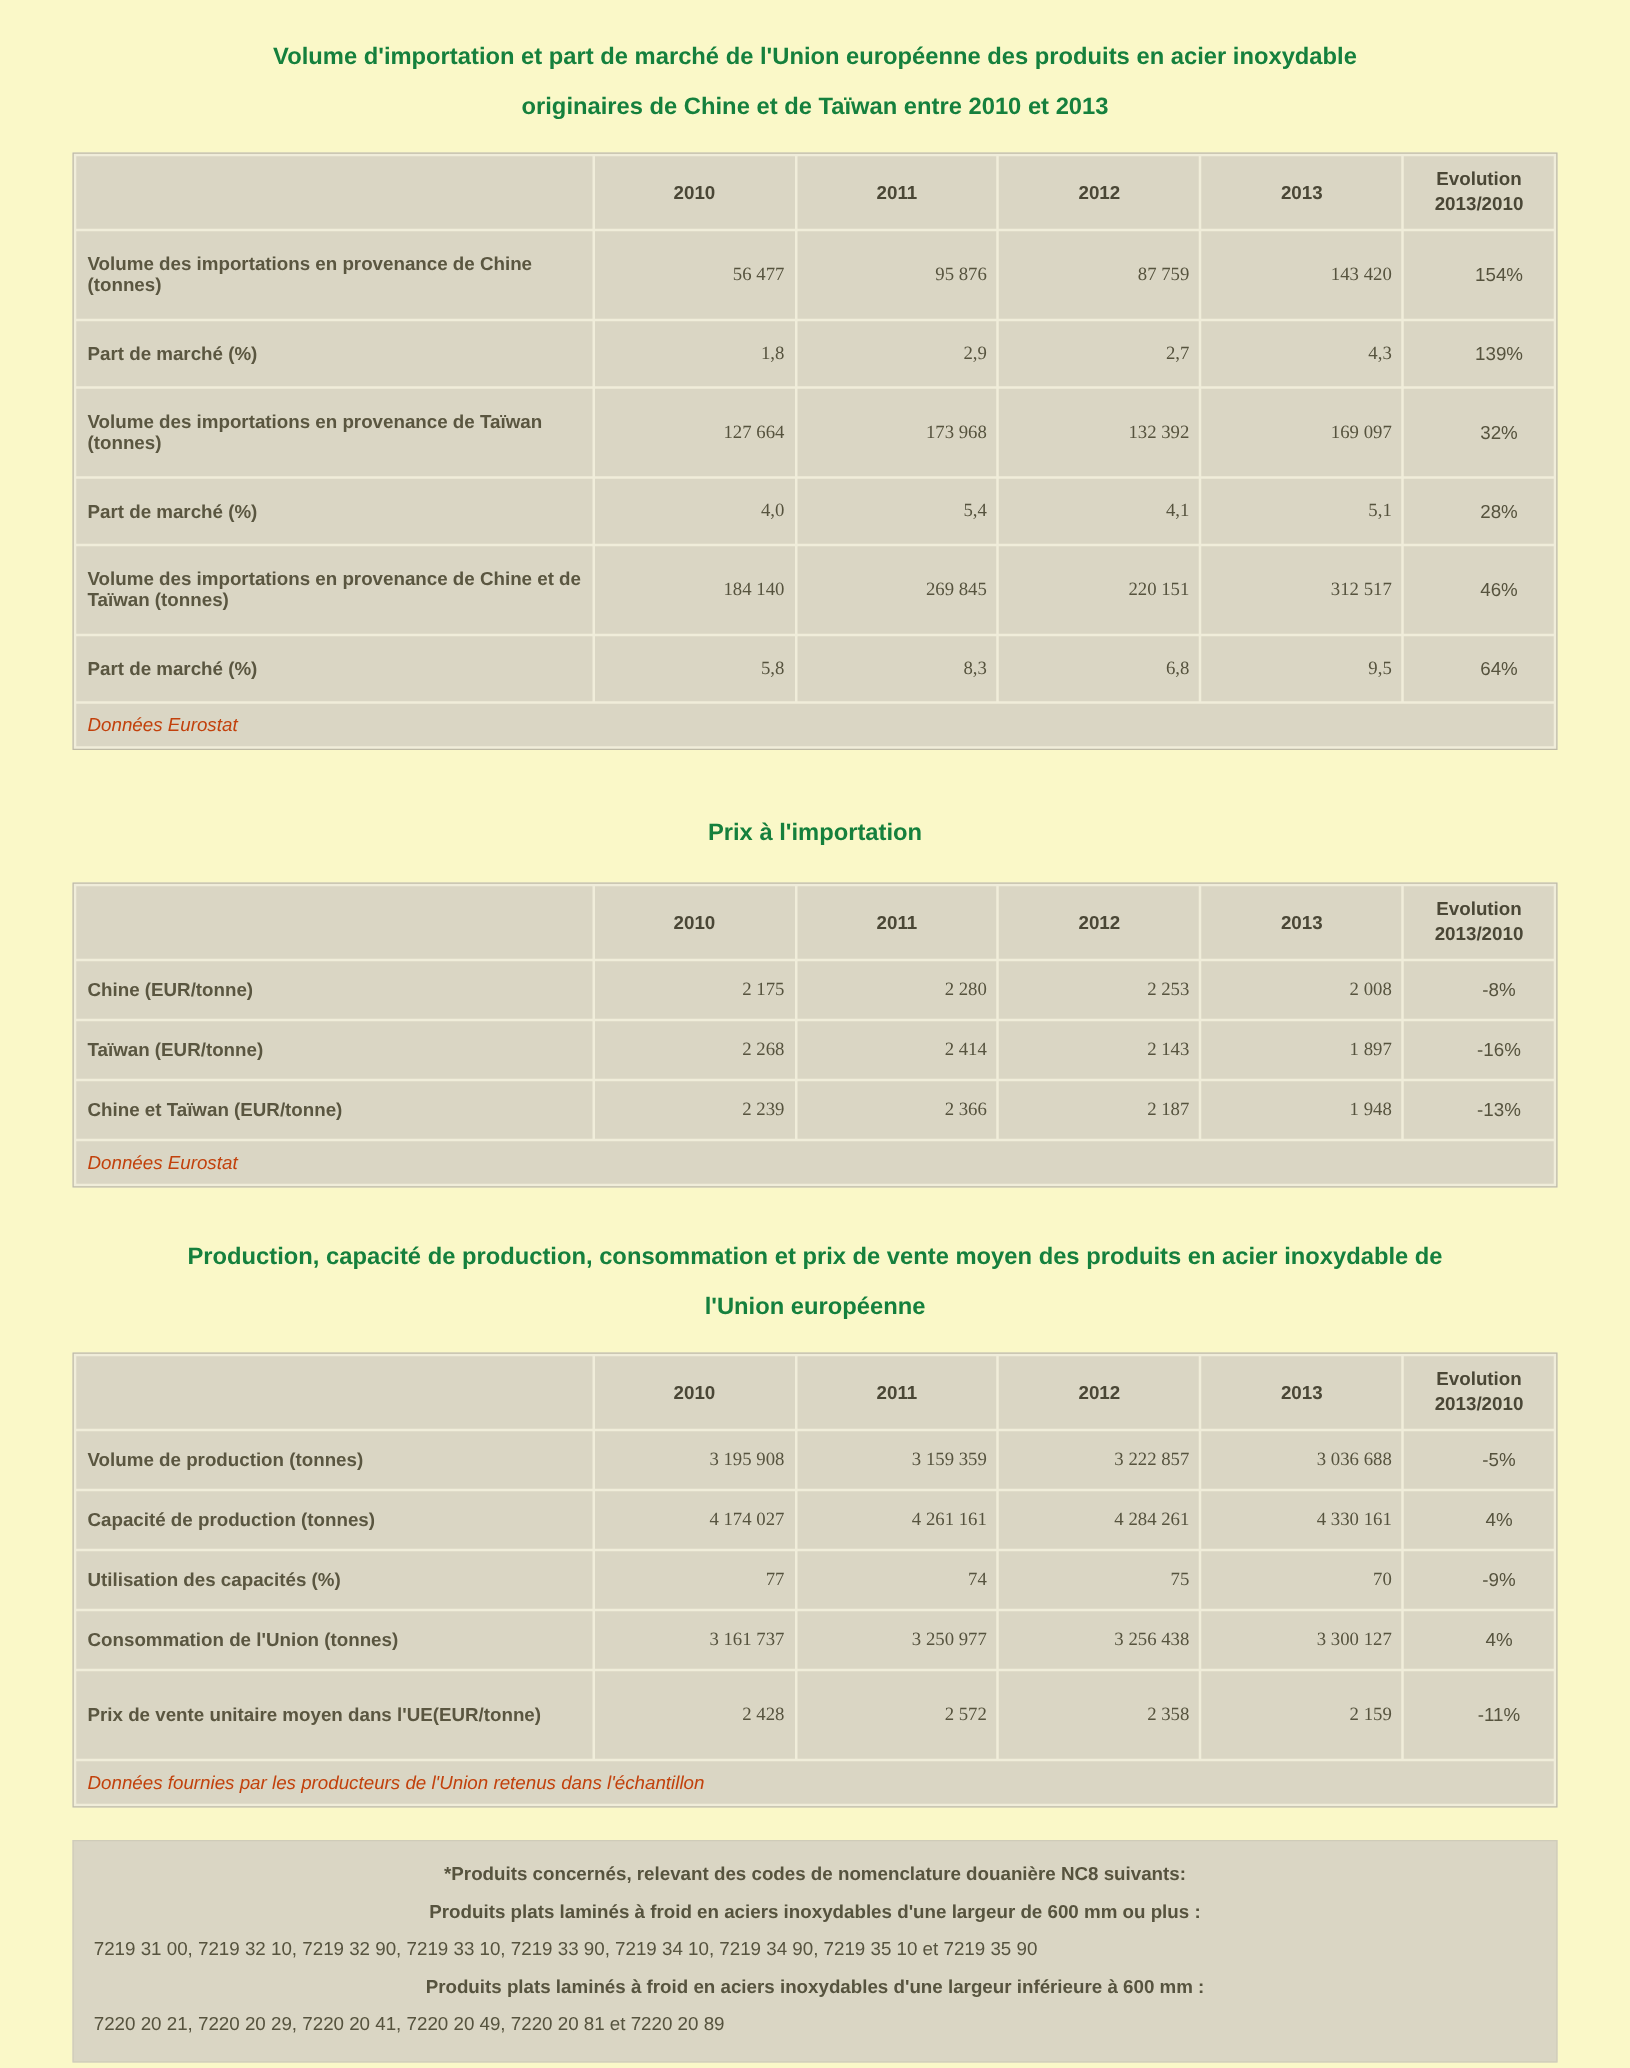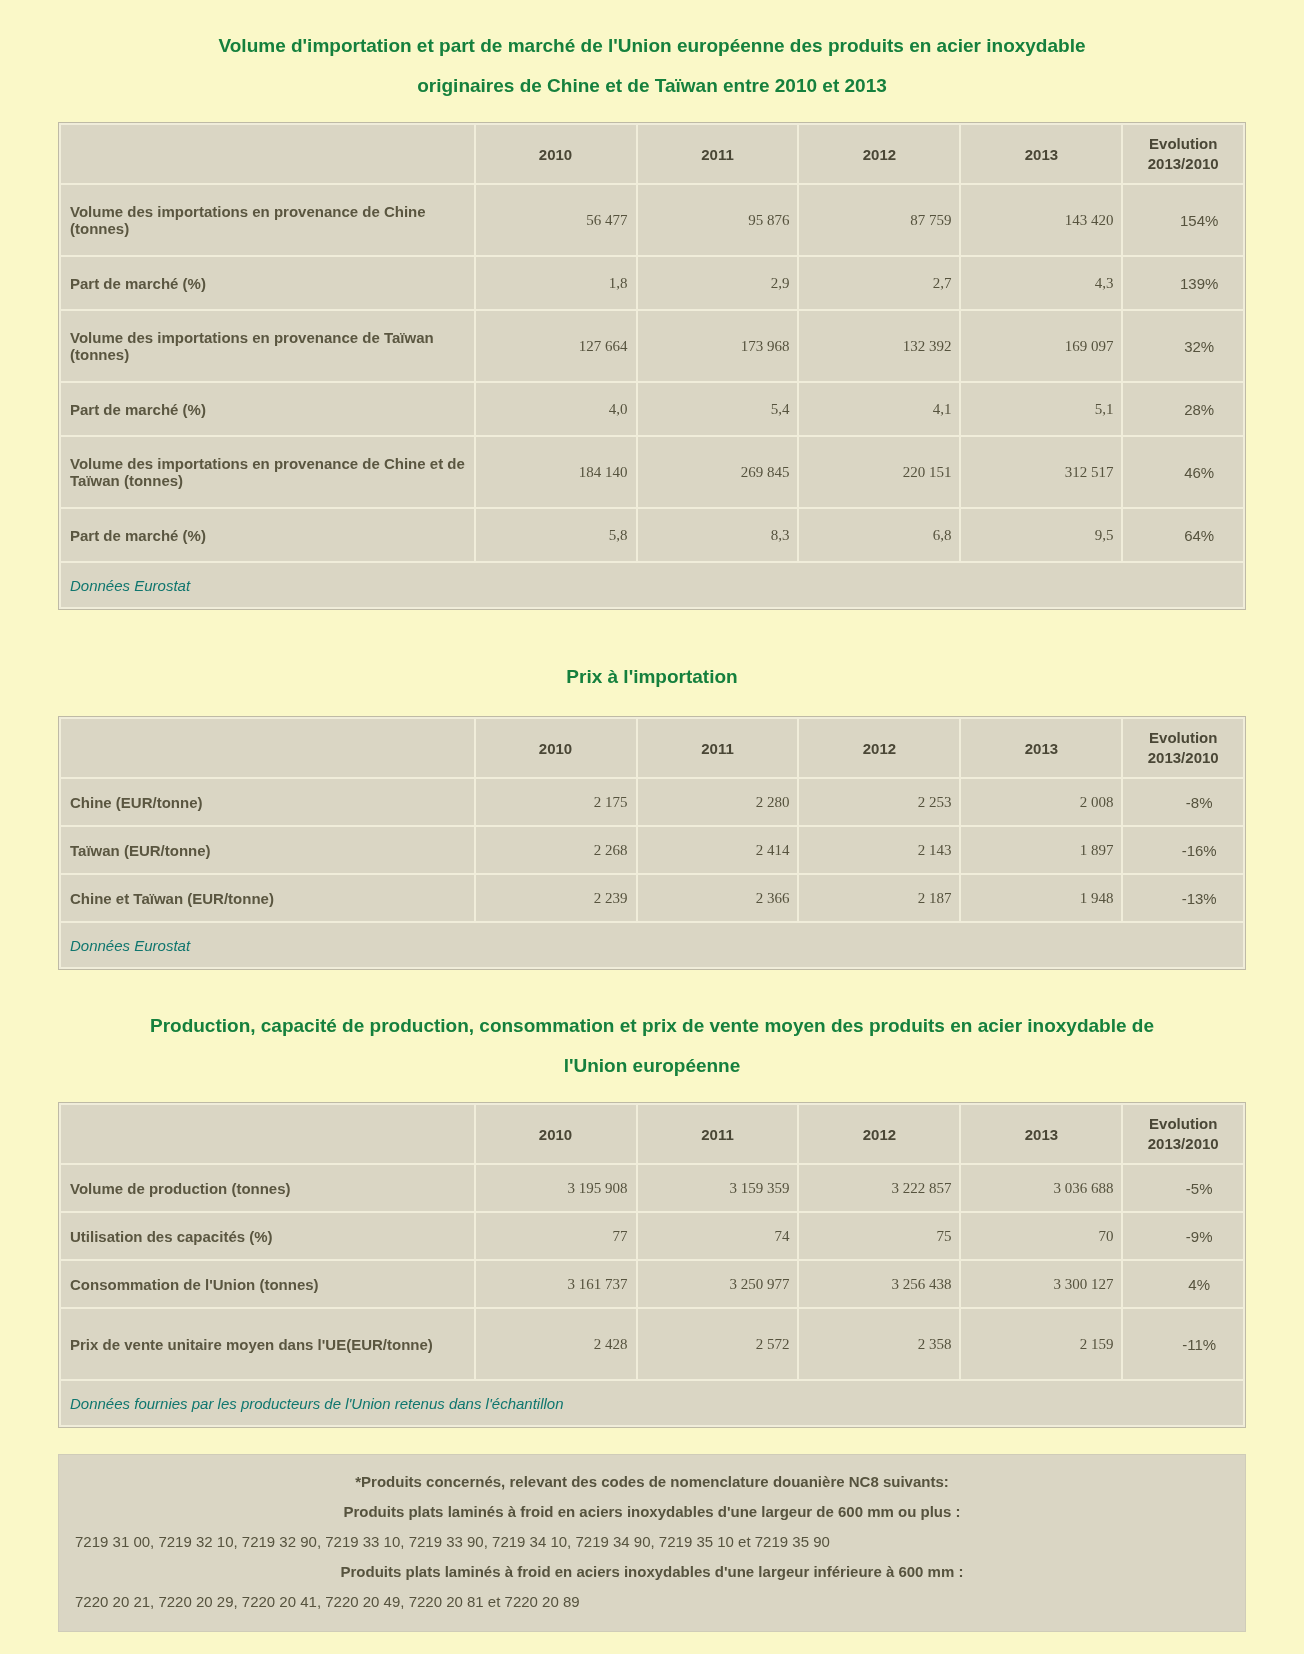--- a/index.html
+++ b/index.html
@@ -44,25 +44,25 @@
     font-weight: bold;
     color: #5a5640;
     padding-left: 9px;
   }
   table.data td.num { text-align: right; color: #56533e; font-family: Liberation Serif, serif; }
   table.data td.evo { text-align: center; color: #56533e; padding-left: 40px; }
   tr.r-tall  th, tr.r-tall  td { height: 70px; }
   tr.r-short th, tr.r-short td { height: 52px; }
   tr.r-slim  th, tr.r-slim  td { height: 46px; }
   tr.r-foot td {
-    height: 44px;
+    height: 34px;
     font-style: italic;
     font-weight: normal;
     text-align: left;
-    color: #0f766e;
+    color: #c2410c;
     padding-left: 9px;
   }
 
   .note-box {
     margin-top: 26px;
     background: #dad6c4;
     border: 1px solid #cfccb9;
     padding: 12px 16px 14px 16px;
     font-size: 15px;
     color: #56533e;
@@ -242,20 +242,28 @@
     <tbody>
       <tr class="r-slim">
         <th class="lbl">Volume de production (tonnes)</th>
         <td class="num">3 195 908</td>
         <td class="num">3 159 359</td>
         <td class="num">3 222 857</td>
         <td class="num">3 036 688</td>
         <td class="evo">-5%</td>
       </tr>
       <tr class="r-slim">
+        <th class="lbl">Capacité de production (tonnes)</th>
+        <td class="num">4 174 027</td>
+        <td class="num">4 261 161</td>
+        <td class="num">4 284 261</td>
+        <td class="num">4 330 161</td>
+        <td class="evo">4%</td>
+      </tr>
+      <tr class="r-slim">
         <th class="lbl">Utilisation des capacités (%)</th>
         <td class="num">77</td>
         <td class="num">74</td>
         <td class="num">75</td>
         <td class="num">70</td>
         <td class="evo">-9%</td>
       </tr>
       <tr class="r-slim">
         <th class="lbl">Consommation de l'Union (tonnes)</th>
         <td class="num">3 161 737</td>

